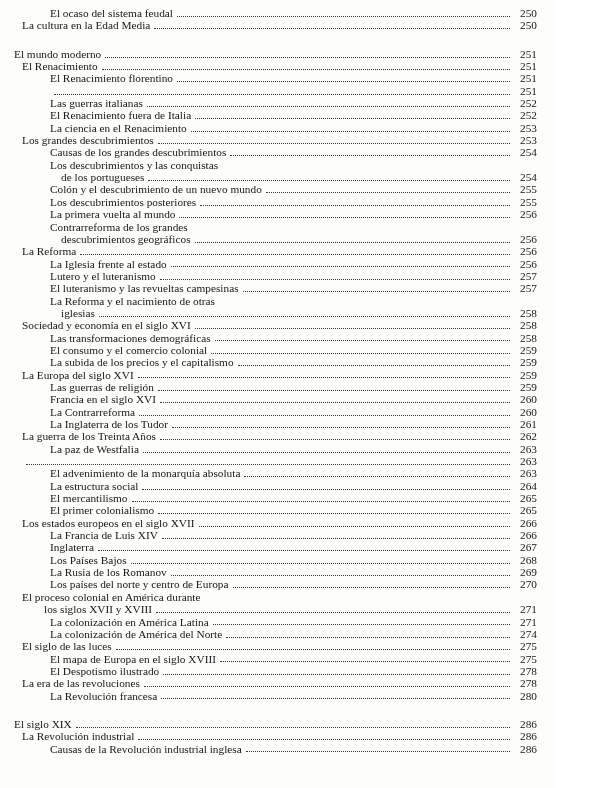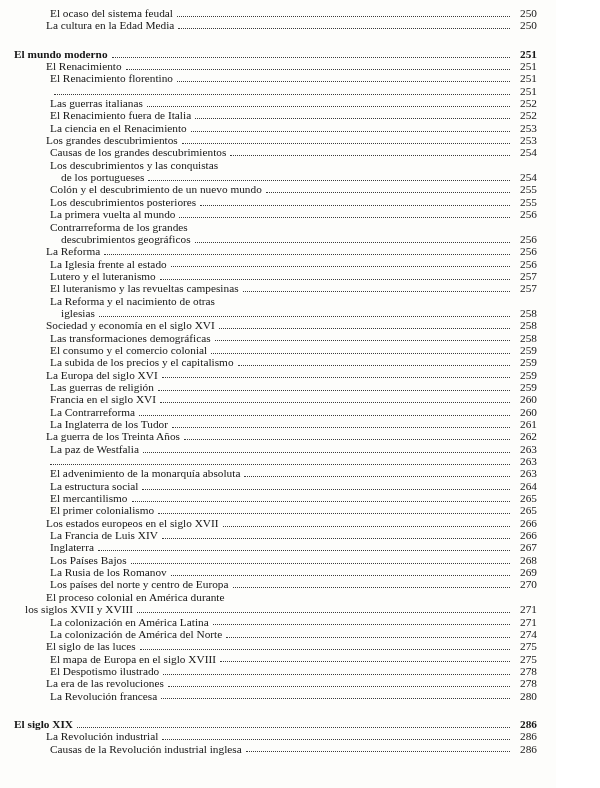--- a/index.html
+++ b/index.html
@@ -17,25 +17,25 @@
     font-size: 11.3px;
     padding: 7px 19px 4px 0;
     overflow: hidden;
   }
   .row {
     display: flex;
     align-items: baseline;
     line-height: 12.35px;
     height: 12.35px;
   }
-  .row.bold { font-weight: bold; }
+  .row.bold { font-weight: normal; }
   .row.level-0 { padding-left: 14px; }
-  .row.level-1 { padding-left: 46px; }
+  .row.level-1 { padding-left: 22px; }
   .row.level-2 { padding-left: 50px; }
-  .row.level-1.cont { padding-left: 25px; }
+  .row.level-1.cont { padding-left: 44px; }
   .row.level-2.cont { padding-left: 61px; }
   .entry-text {
     white-space: nowrap;
     flex: 0 0 auto;
   }
   .dots {
     flex: 1 1 auto;
     min-width: 6px;
     border-bottom: 1.6px dotted #3a3a3a;
     align-self: flex-end;

